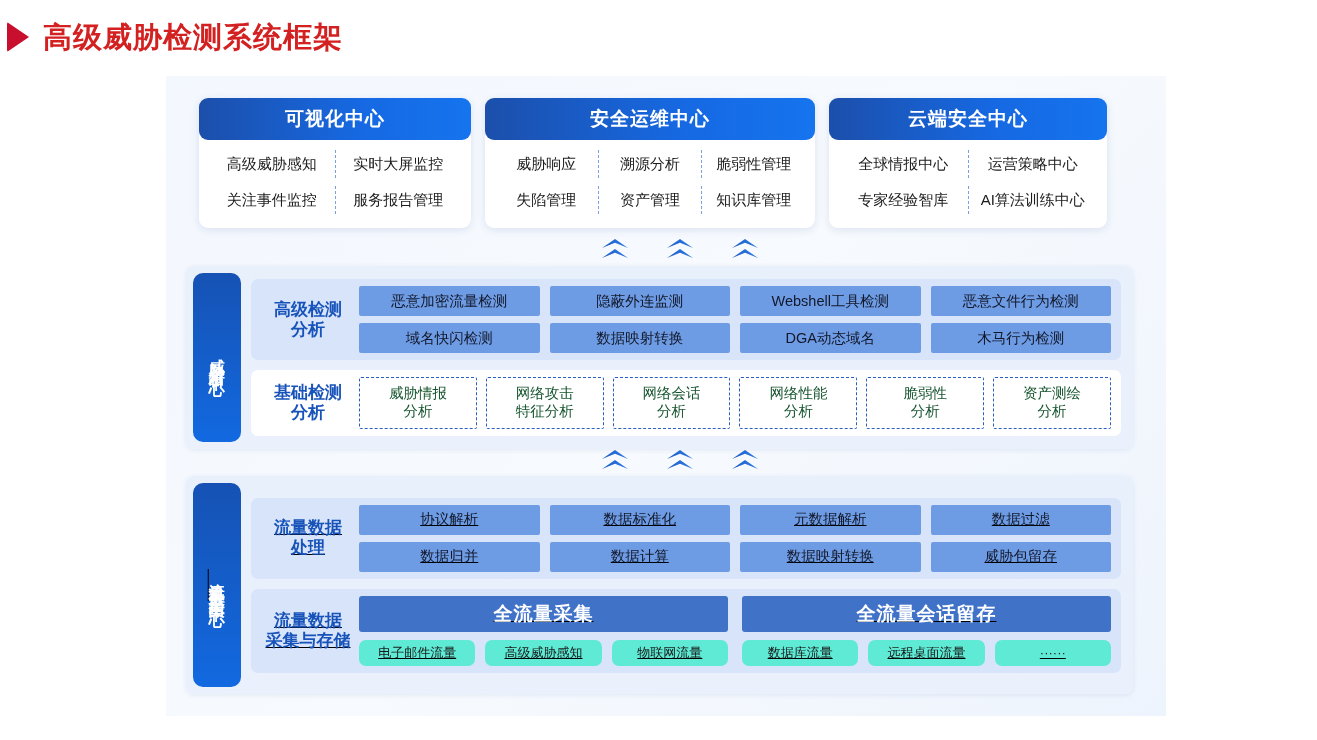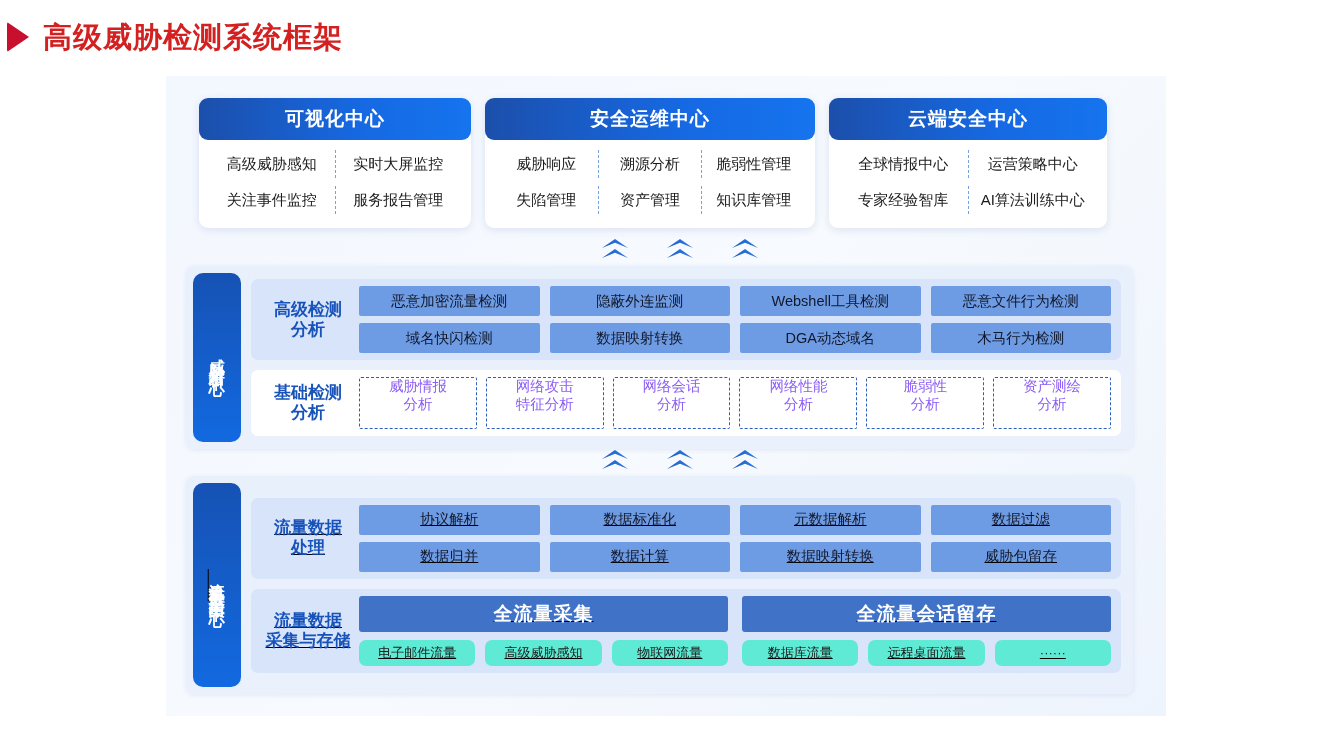--- a/index.html
+++ b/index.html
@@ -138,22 +138,22 @@
     background: #6e9ce4;
     color: #12182b; font-size: 14.5px;
     display: flex; align-items: center; justify-content: center;
     white-space: nowrap;
   }
   .dashbox-row { flex: 1; display: flex; gap: 9px; }
   .dashbox {
     flex: 1; height: 52px; border: 1.3px dashed #2a5fc0;
     border-radius: 2px;
     display: flex; flex-direction: column;
-    align-items: center; justify-content: flex-start;
-    font-size: 14.5px; color: #8b5cf6; line-height: 1.22;
+    align-items: center; justify-content: center;
+    font-size: 14.5px; color: #14532d; line-height: 1.22;
     white-space: nowrap;
   }
 
   
   .collect-cols { flex: 1; display: flex; gap: 14px; }
   .collect-col { flex: 1; display: flex; flex-direction: column; gap: 8px; }
   .collect-title {
     height: 36px; border-radius: 3px;
     background: #4072c8;
     color: #ffffff; font-weight: bold; font-size: 19px;

